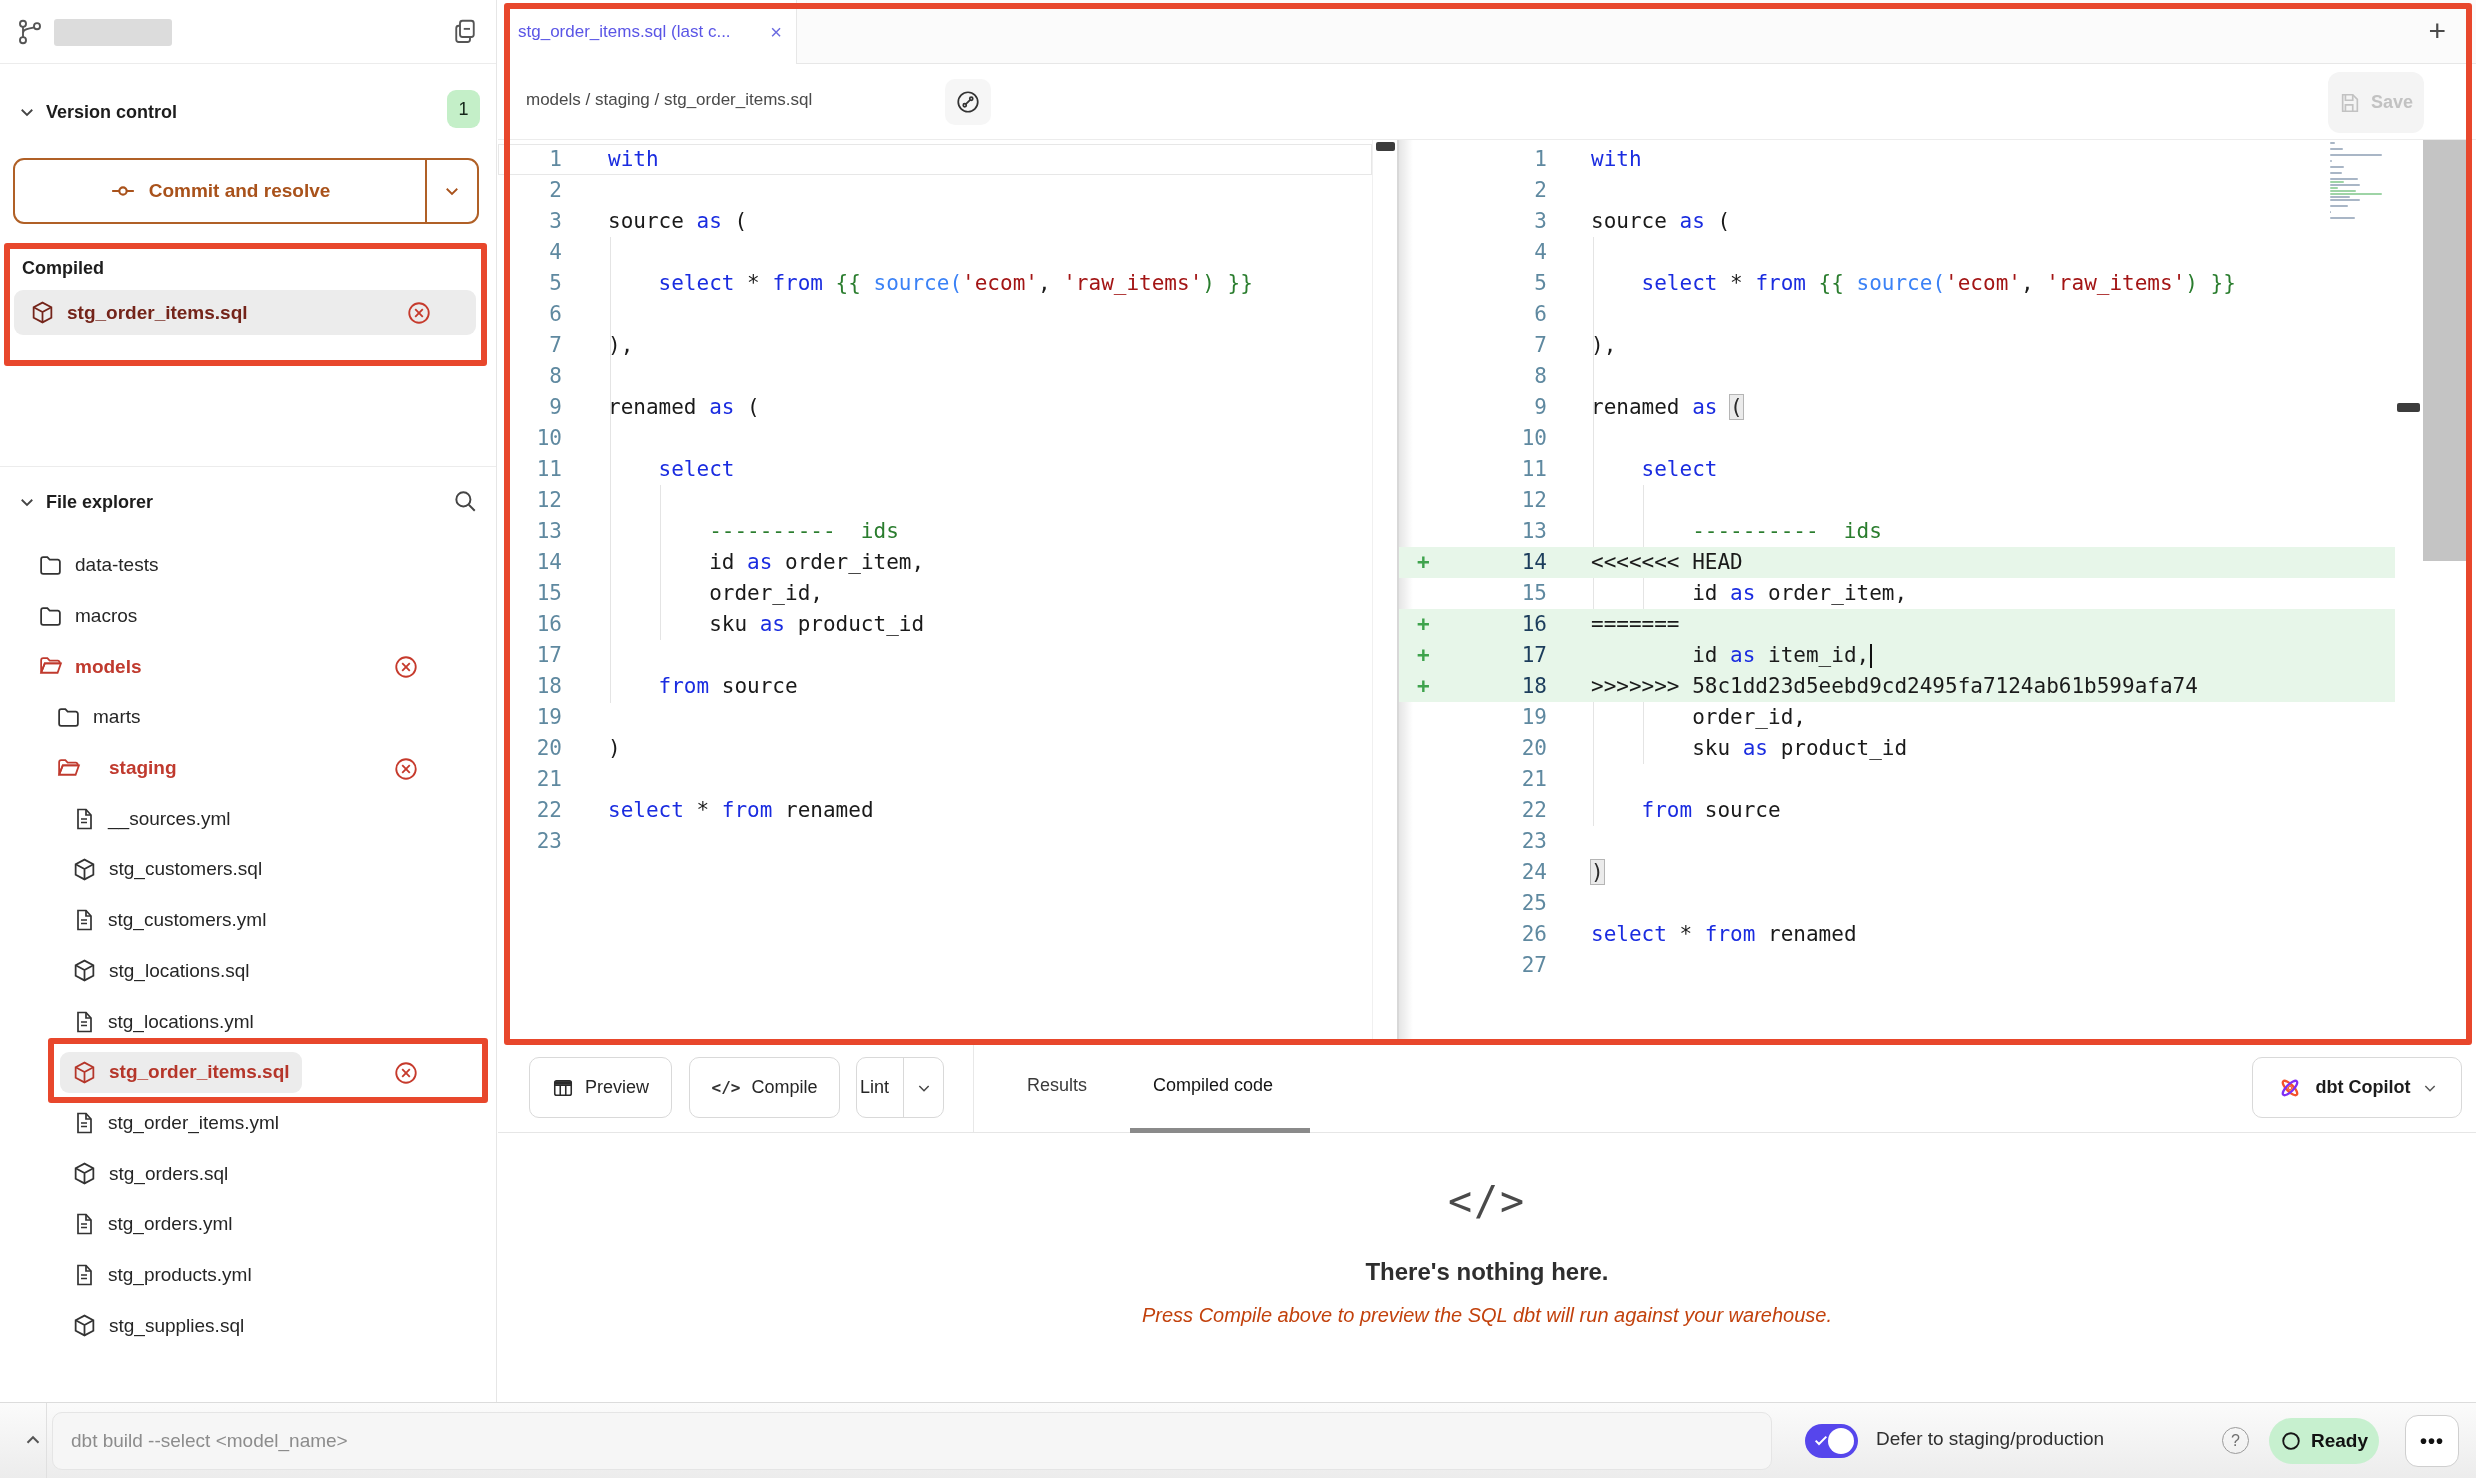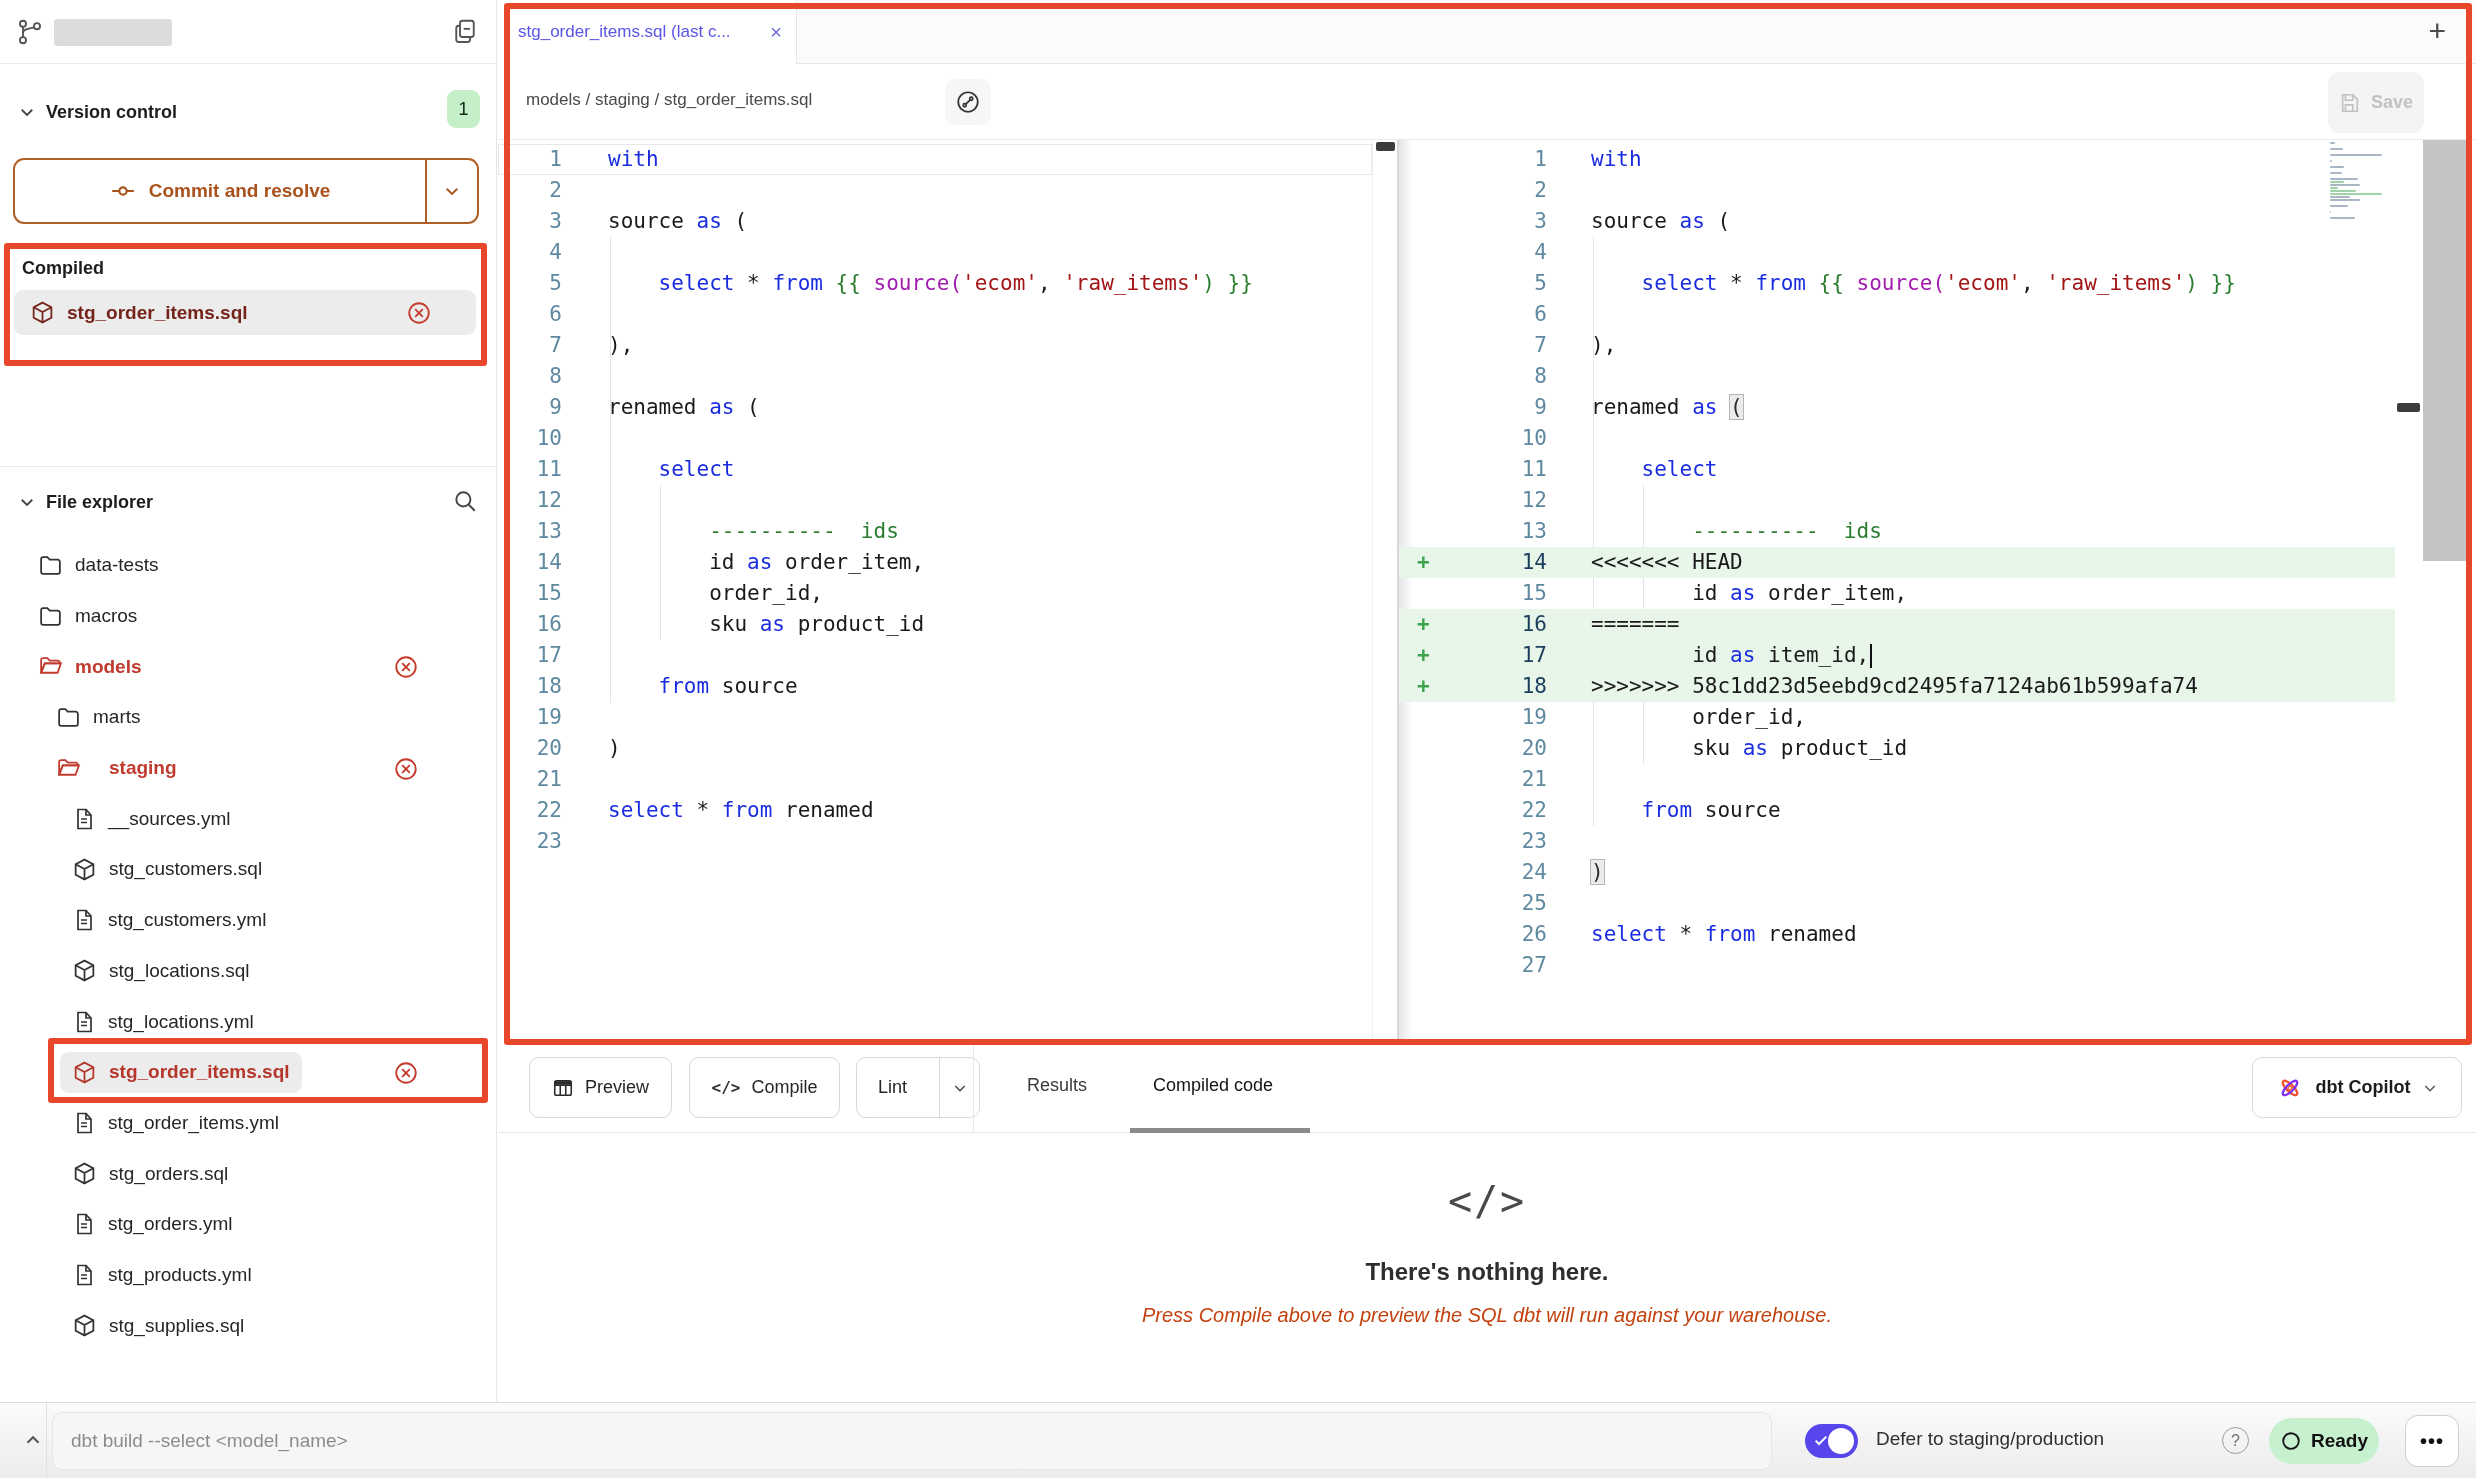--- a/index.html
+++ b/index.html
@@ -79,32 +79,32 @@
   .cl { position:relative; display:flex; height:31px; line-height:31px; white-space:pre; }
   .cl.add { background:#e7f6e9; }
   .cl.active { box-shadow:inset 0 0 0 1px #e7e7e7; }
   .cl .mk { width:64px; padding-left:18px; color:#3fa34d; font-weight:700; }
   .cl .ln { width:100px; text-align:right; padding-right:16px; color:#5f89a0; }
   .pane-left .cl .ln { width:80px; }
   .cl.add .ln { color:#1c3d5c; }
   .cl .cd { padding-left:28px; }
   .pane-left .cl .cd { padding-left:30px; }
   .tk-t { color:#1a1a1a; } .tk-k { color:#1a2ce0; } .tk-s { color:#a31515; }
-  .tk-j { color:#2a7d2e; } .tk-c { color:#2a7d2e; } .tk-f { color:#a21caf;margin-top:12px; }
+  .tk-j { color:#2a7d2e; } .tk-c { color:#2a7d2e; } .tk-f { color:#3b82f6;margin-top:12px; }
   .tk-b { background:#ebebeb; box-shadow:0 0 0 1px #b5b5b5; }
   .caret { display:inline-block; width:2px; height:24px; background:#111; vertical-align:middle; margin-left:1px; }
   .guide { position:absolute; width:1px; background:#e4e4e4; }
 
   
   .toolrow { position:absolute; left:0; top:1045px; right:0; height:88px; background:#fff; border-bottom:1px solid #e6e6e6; }
   .btn { position:absolute; top:12px; height:61px; border:1.5px solid #d9d9d9; border-radius:10px; background:#fff;
          display:flex; align-items:center; justify-content:center; gap:11px; font-size:18px; color:#262626;margin-left:12px; }
   .btn-preview { left:19px; width:143px; }
   .btn-compile { left:179px; width:151px; }
-  .btn-lint { left:346px; width:124px; padding:0; }
+  .btn-lint { left:346px; width:88px; padding:0; }
   .lint-main { flex:1; text-align:center; }
   .lint-chev { width:40px; align-self:stretch; border-left:1.5px solid #d9d9d9; display:flex; align-items:center; justify-content:center; }
   .compile-glyph { font-family:"DejaVu Sans Mono", monospace; font-size:16px; font-weight:700; color:#333; }
   .tool-div { position:absolute; left:475px; top:0; bottom:0; width:1px; background:#e8e8e8; }
   .ptab { position:absolute; top:30px; font-size:18px; }
   .ptab-results { left:529px; color:#3a3a3a; }
   .ptab-compiled { left:655px; color:#141414; }
   .ptab-underline { position:absolute; left:632px; top:83px; width:180px; height:5px; background:#8a8a8a; }
   .copilot-btn { left:1742px; width:210px; gap:12px; font-weight:600; color:#1c1c1c; }
 

